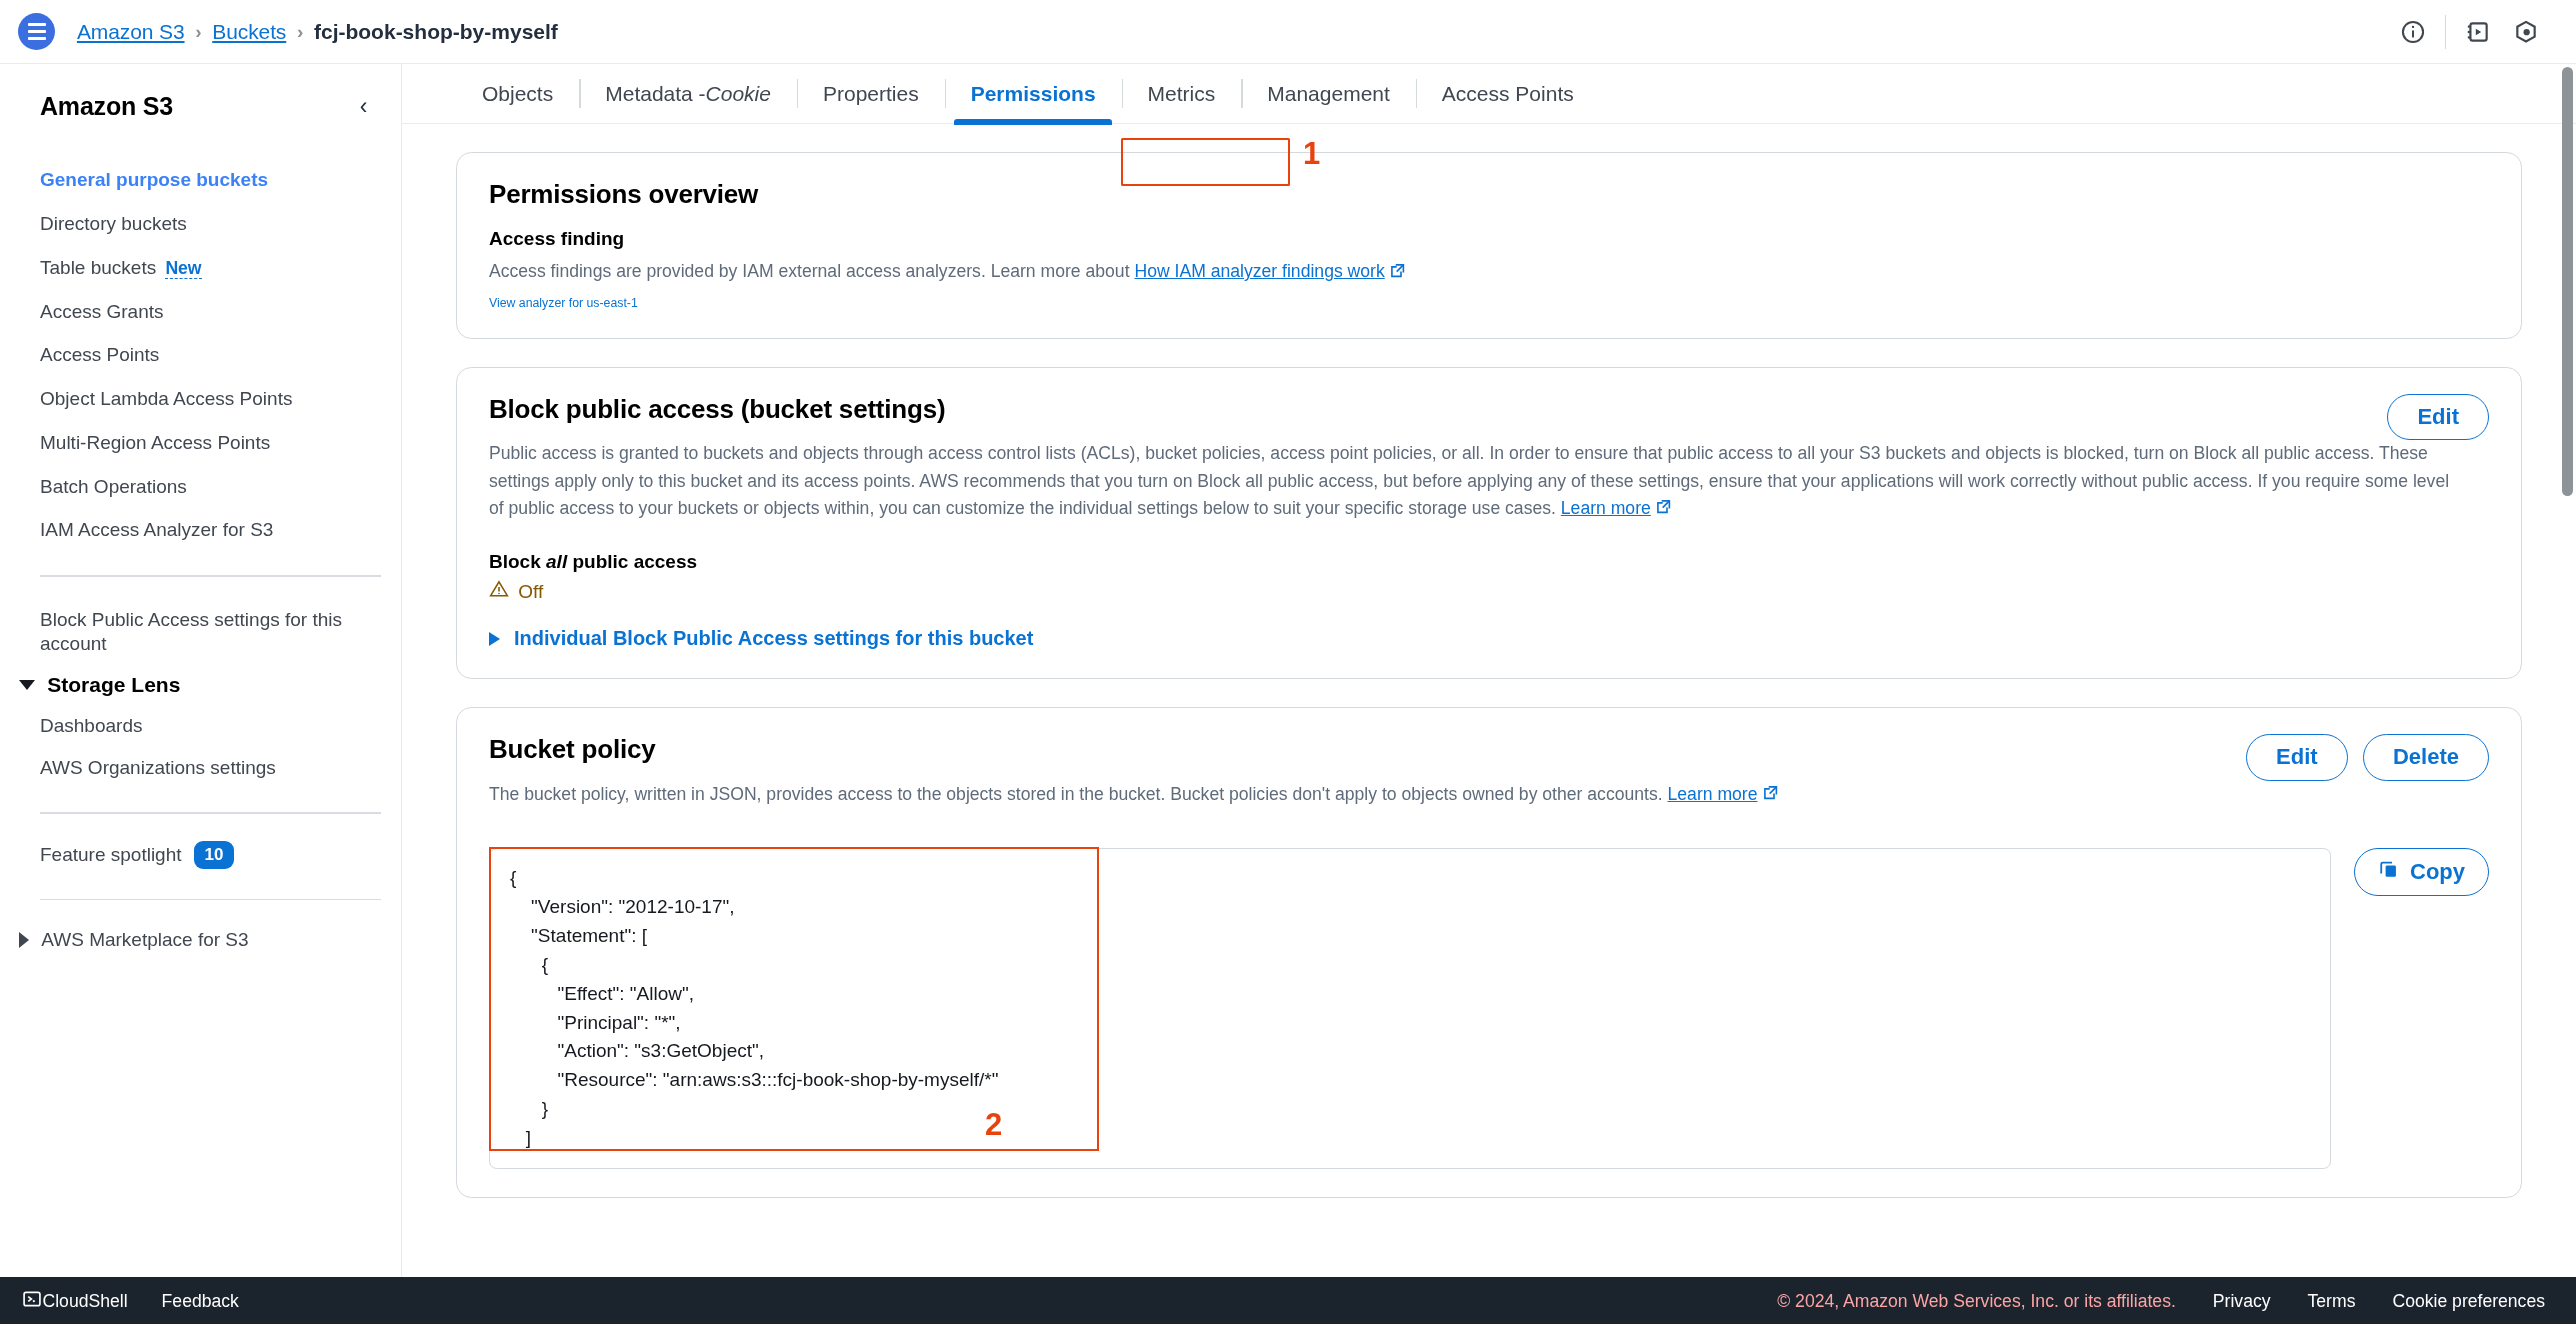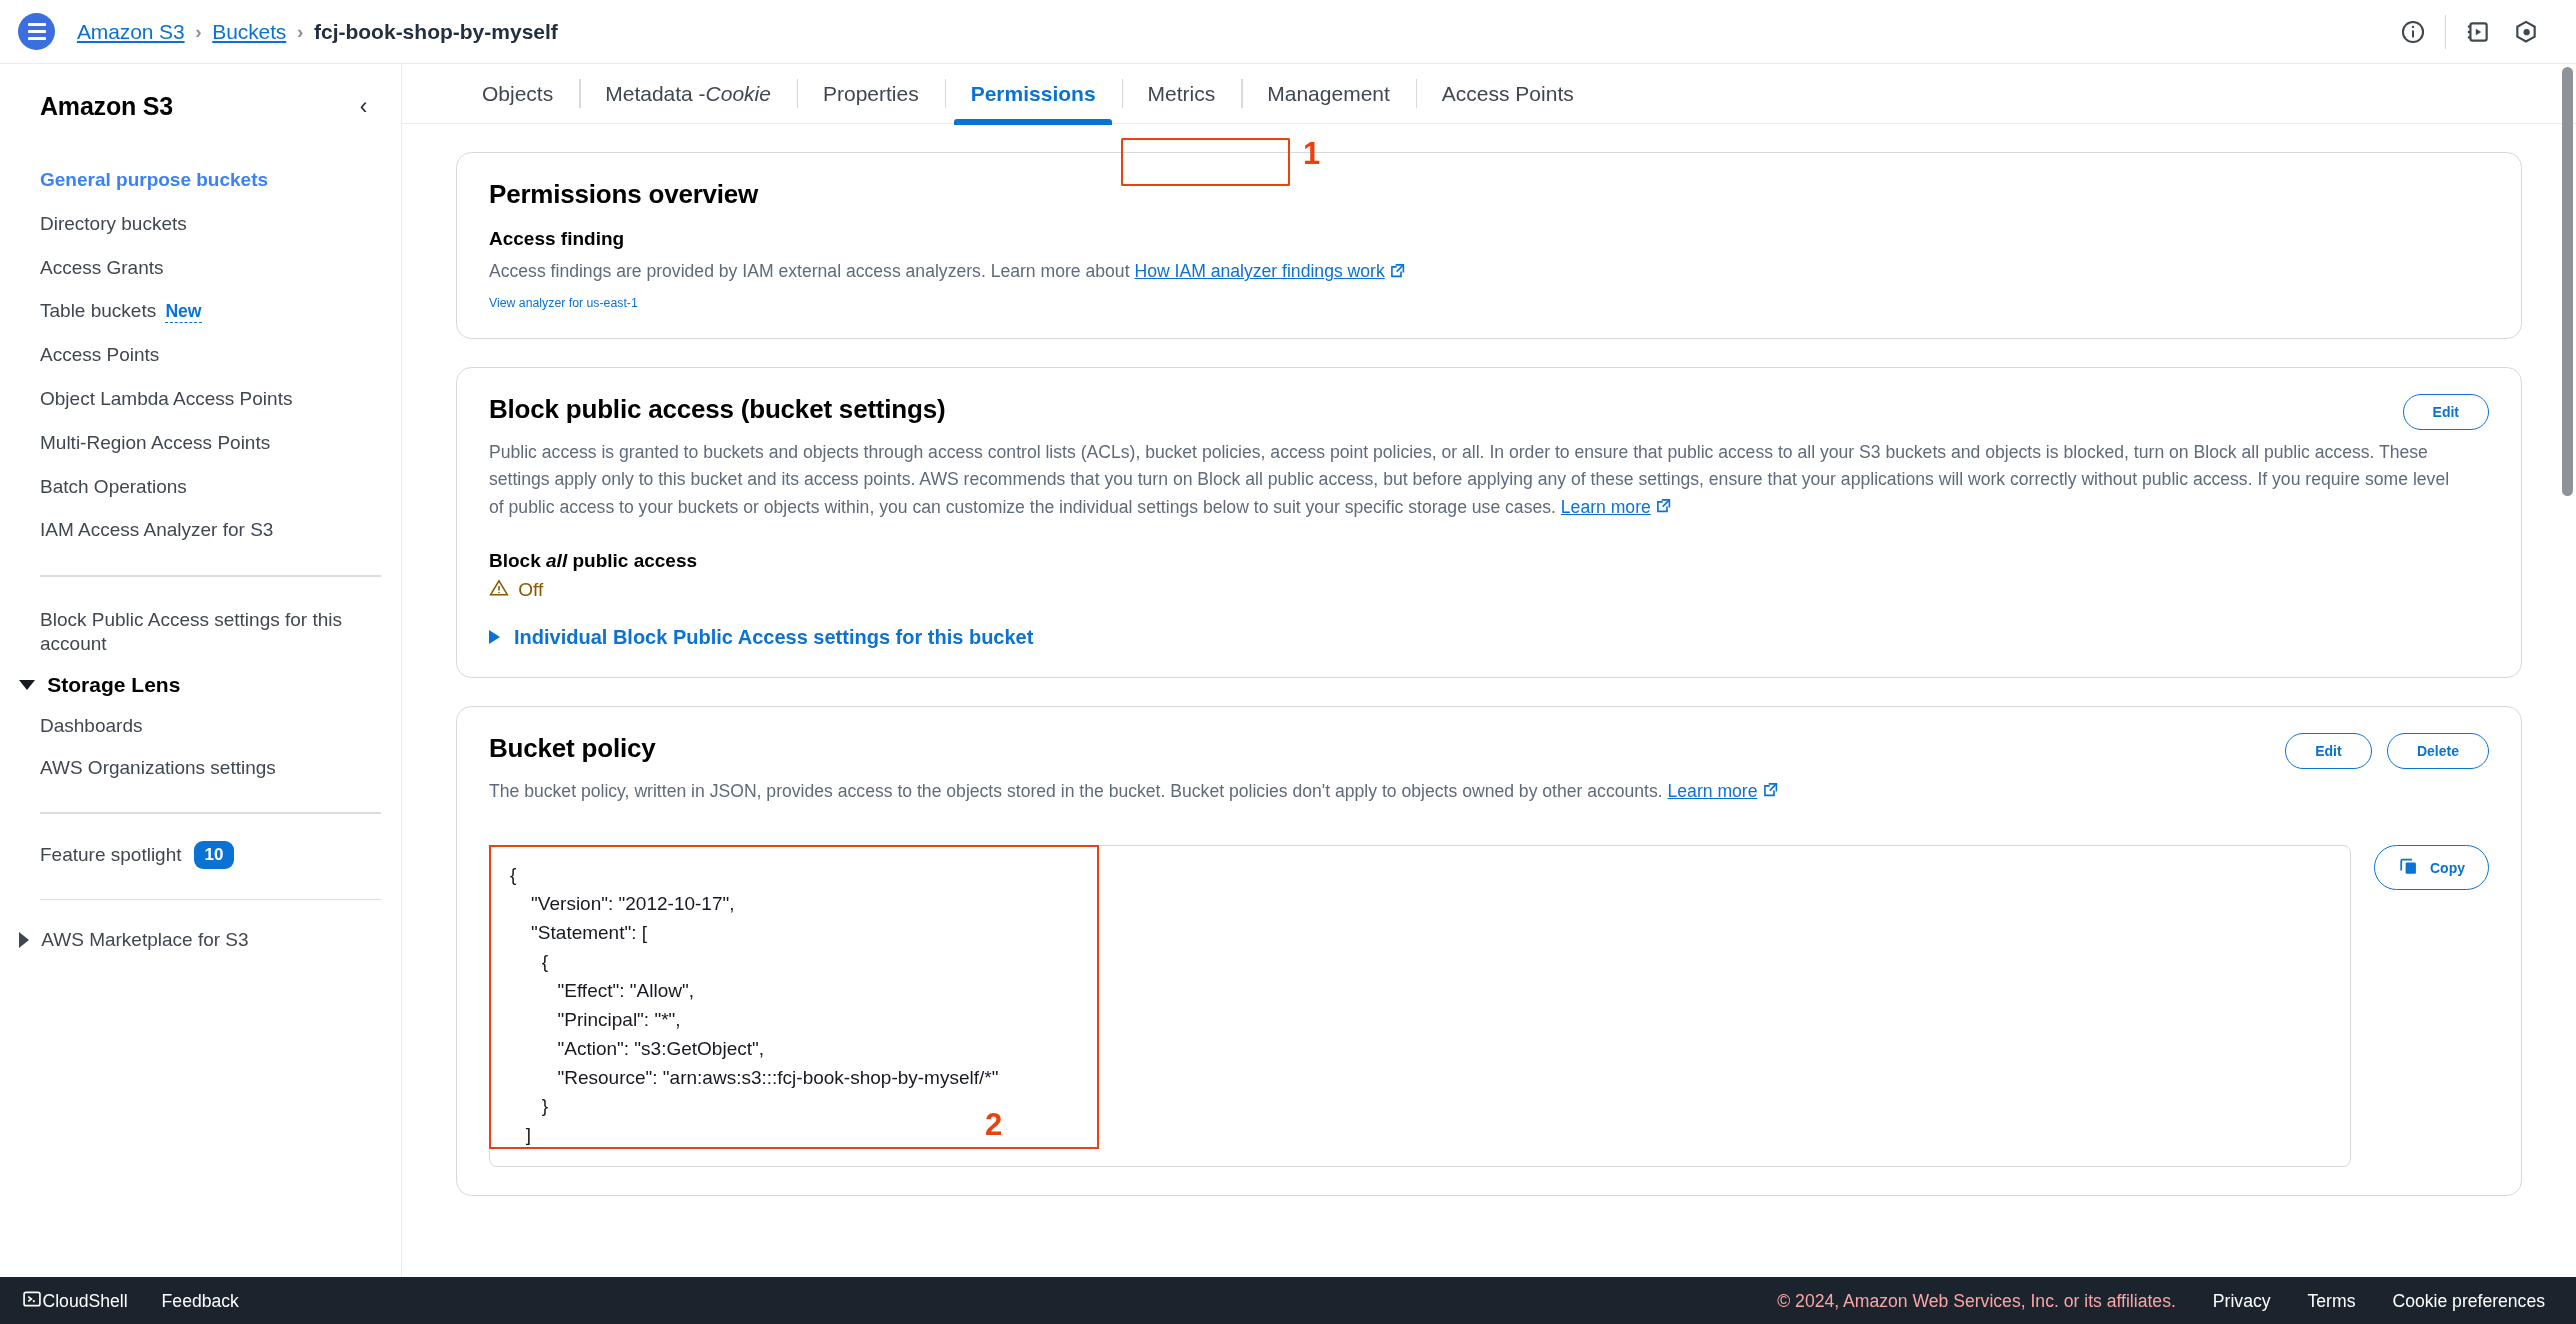--- a/index.html
+++ b/index.html
@@ -117,21 +117,21 @@
   .link-nounder { color: #0972d3; cursor: pointer; text-decoration: none; }
   .ext {
     display: inline-block; width: 15.3px; height: 15.3px; margin-left: 5.4px;
     position: relative; vertical-align: -0.8px;
   }
   .ext svg { display: block; }
 
   .row-between { display: flex; align-items: flex-start; justify-content: space-between; gap: 11px; }
   .btn {
     border: 1.5px solid #0972d3; color: #0972d3; background: #fff; border-radius: 31px;
-    font-size: 14px; font-weight: 700; padding: 9.2px 29px; cursor: pointer; white-space: nowrap;
+    font-size: 22px; font-weight: 700; padding: 9.2px 29px; cursor: pointer; white-space: nowrap;
     font-family: "Liberation Sans", sans-serif;
   }
   .btn-group { display: flex; gap: 15.3px; }
   .btn-copy { display: inline-flex; align-items: center; gap: 10.7px; padding: 9.2px 23px; }
 
   .block-status-wrap { margin-top: 29px; }
   .block-all-label { font-size: 19px; font-weight: 700; color: #000; }
   .block-all-label em { font-style: italic; }
   .status-off { display: flex; align-items: center; gap: 9.2px; margin-top: 6.1px; font-size: 19px; color: #855900; }
   .expand-row { display: flex; align-items: center; gap: 14px; margin-top: 23px; cursor: pointer; }
@@ -227,24 +227,24 @@
   <div class="body-wrap">
 
     <div class="sidebar">
       <div class="sb-head">
         <div class="sb-title">Amazon S3</div>
         <div class="sb-collapse">‹</div>
       </div>
 
       <div class="sb-item active">General purpose buckets</div>
       <div class="sb-item">Directory buckets</div>
-      <div class="sb-item">Access Grants</div>
       <div class="sb-item">
         <span>Table buckets</span><span class="badge-new">New</span>
       </div>
+      <div class="sb-item">Access Grants</div>
       <div class="sb-item">Access Points</div>
       <div class="sb-item">Object Lambda Access Points</div>
       <div class="sb-item">Multi-Region Access Points</div>
       <div class="sb-item">Batch Operations</div>
       <div class="sb-item">IAM Access Analyzer for S3</div>
 
       <div class="sb-sep"></div>
 
       <div class="sb-item wrap2">Block Public Access settings for this account</div>
 

